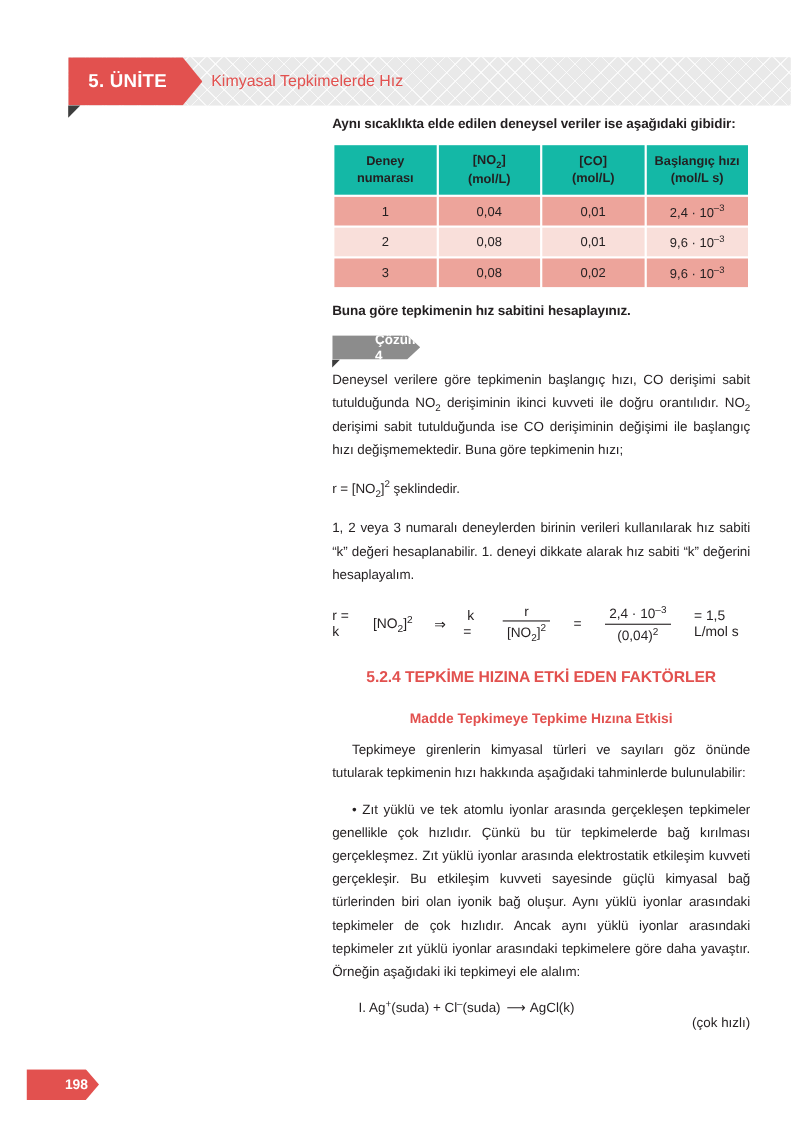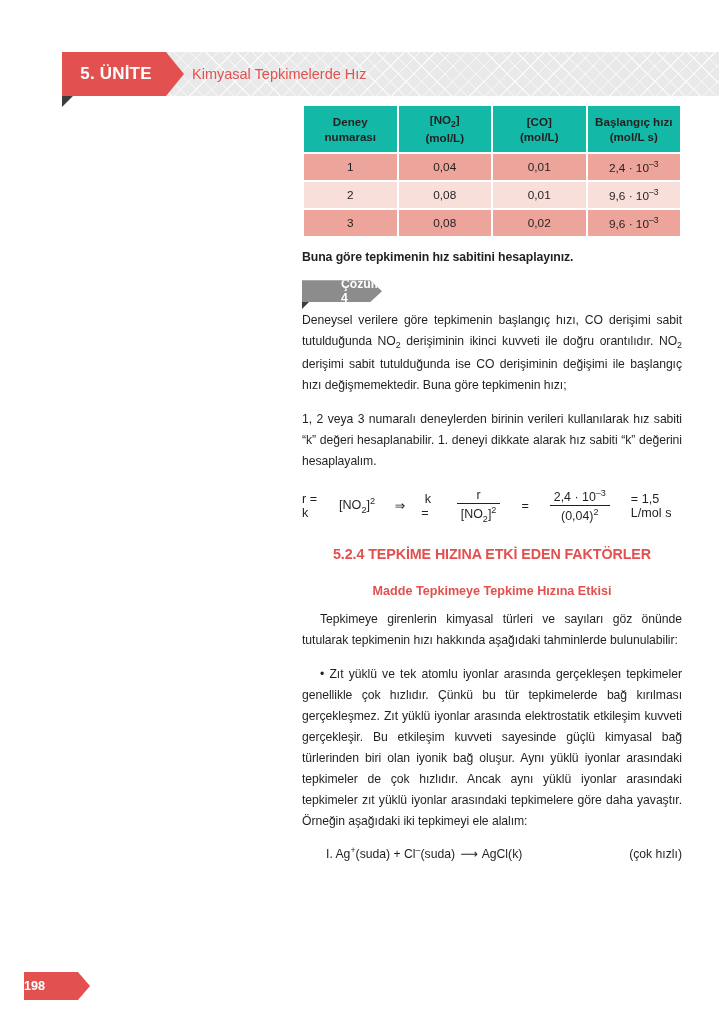--- a/index.html
+++ b/index.html
@@ -191,33 +191,34 @@
     text-align: center;
   }
 
   
   .rxn {
     font-size: 12.2px;
     margin: 9px 0 0 0;
     padding-left: 24px;
     display: flex;
     align-items: baseline;
+    flex-direction: column;
   }
   .rxn .eq { white-space: nowrap; }
   .rxn .note { margin-left: auto; white-space: nowrap; }
   .arrow { letter-spacing: -2px; padding: 0 3px 0 2px; }
 
   
   .page-tab {
     position: absolute;
     left: 24px; top: 972px;
     width: 66px; height: 28px;
     background: #e2514f;
     clip-path: polygon(0 0, 54px 0, 66px 14px, 54px 28px, 0 28px);
-    display: flex; align-items: center; justify-content: flex-start;
+    display: flex; align-items: center; justify-content: flex-end;
   }
   .page-tab span {
     color: #ffffff;
     font-size: 12.6px;
     font-weight: bold;
     padding-right: 10px;
   }
 </style>
 </head>
 <body>
@@ -226,20 +227,21 @@
   <div class="header-strip"></div>
   <div class="unit-tab">
     <span class="unit-tab-label">5. ÜNİTE</span>
   </div>
   <div class="unit-fold"></div>
   <div class="header-title">Kimyasal Tepkimelerde Hız</div>
 </div>
 
 <div class="content">
 
+  <p class="lead-bold">Aynı sıcaklıkta elde edilen deneysel veriler ise aşağıdaki gibidir:</p>
 
   <table class="data">
     <thead>
       <tr>
         <th>
           <span>Deney</span><br>
           <span>numarası</span>
         </th>
         <th>
           <span>[NO<sub>2</sub>]</span><br>
@@ -281,20 +283,21 @@
 
   <div class="solution-wrap">
     <div class="solution-badge">
       <span>Çözüm  4</span>
     </div>
     <div class="solution-fold"></div>
   </div>
 
   <p class="body">Deneysel verilere göre tepkimenin başlangıç hızı, CO derişimi sabit tutulduğunda NO<sub>2</sub> derişiminin ikinci kuvveti ile doğru orantılıdır. NO<sub>2</sub> derişimi sabit tutulduğunda ise CO derişiminin değişimi ile başlangıç hızı değişmemektedir. Buna göre tepkimenin hızı;</p>
 
+  <p class="body nojust">r = [NO<sub>2</sub>]<sup>2</sup> şeklindedir.</p>
 
   <p class="body">1, 2 veya 3 numaralı deneylerden birinin verileri kullanılarak hız sabiti “k” değeri hesaplanabilir. 1. deneyi dikkate alarak hız sabiti “k” değerini hesaplayalım.</p>
 
   <div class="formula">
     <span>r = k</span>
     <span>&nbsp;[NO<sub>2</sub>]<sup>2</sup>&nbsp;</span>
     <span>⇒</span>
     <span>&nbsp;k =</span>
     <span class="frac">
       <span class="num">r</span>

